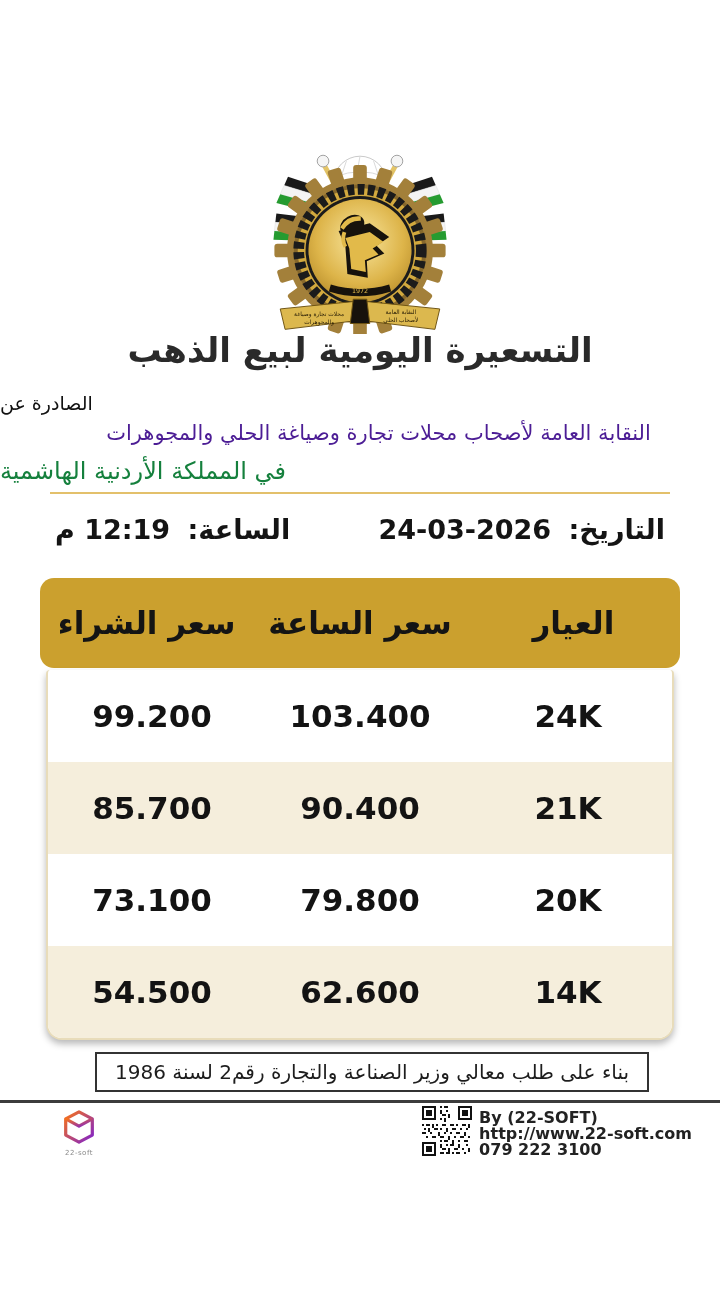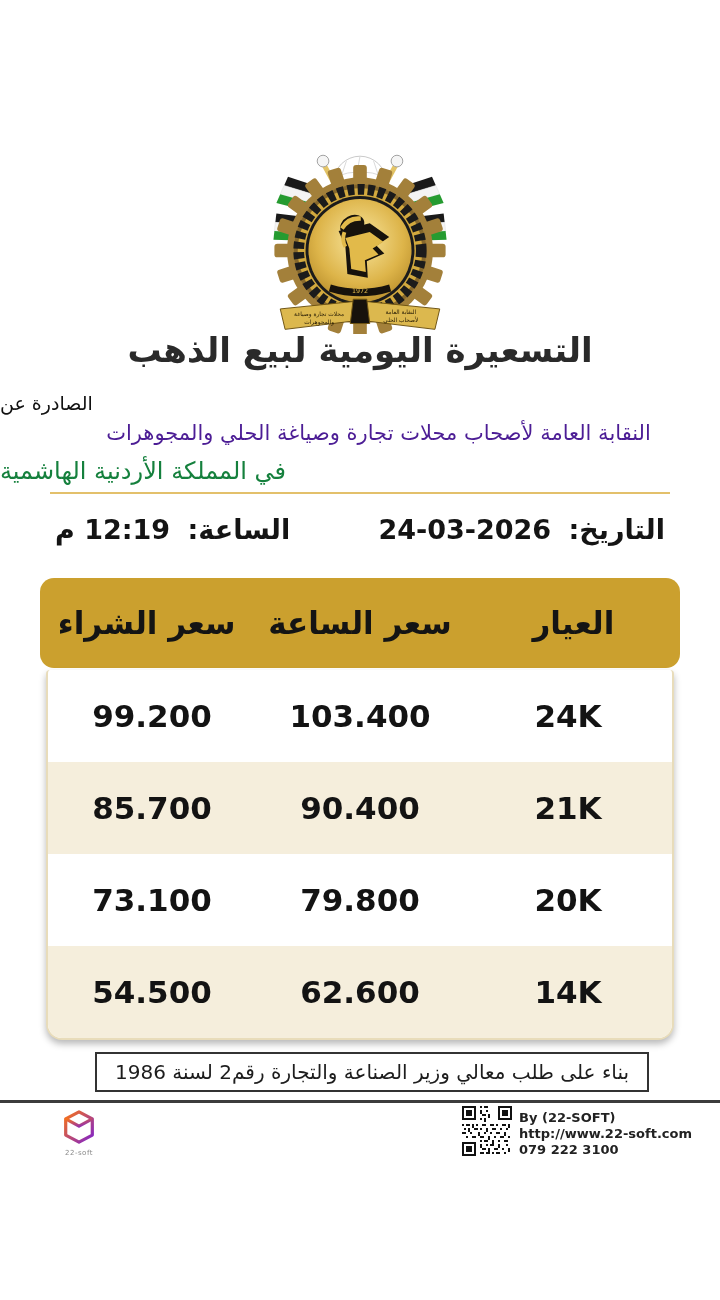--- a/index.html
+++ b/index.html
@@ -38,21 +38,21 @@
             border:2px solid #333;border-radius:0;padding:6px 18px;
             font-size:20px;color:#1d1d1d;white-space:nowrap;margin-left:12px;}
 
   .bottom-divider{position:absolute;top:1100px;left:0;right:0;height:0;
                   border-top:3px solid #3c3c3c;}
 
   .credits{position:absolute;top:1104px;left:0;right:0;height:70px;direction:ltr;}
   .brand{position:absolute;left:56px;top:4px;width:46px;text-align:center;}
   .brand-caption{display:block;font-size:7px;color:#8a8a8a;letter-spacing:.5px;margin-top:-1px;}
   .qr-block{position:absolute;right:28px;top:2px;display:flex;align-items:flex-start;gap:7px;}
-  .qr-text{font-size:13px;font-weight:bold;color:#222;line-height:16px;padding-top:4px;
+  .qr-text{font-size:16px;font-weight:bold;color:#222;line-height:16px;padding-top:4px;
            font-family:"DejaVu Sans",sans-serif;}
 </style>
 </head>
 <body>
 
 <div class="canvas">
 
   <div class="logo-wrap">
     <svg width="214" height="198" viewBox="0 0 220 200">
       <defs>

